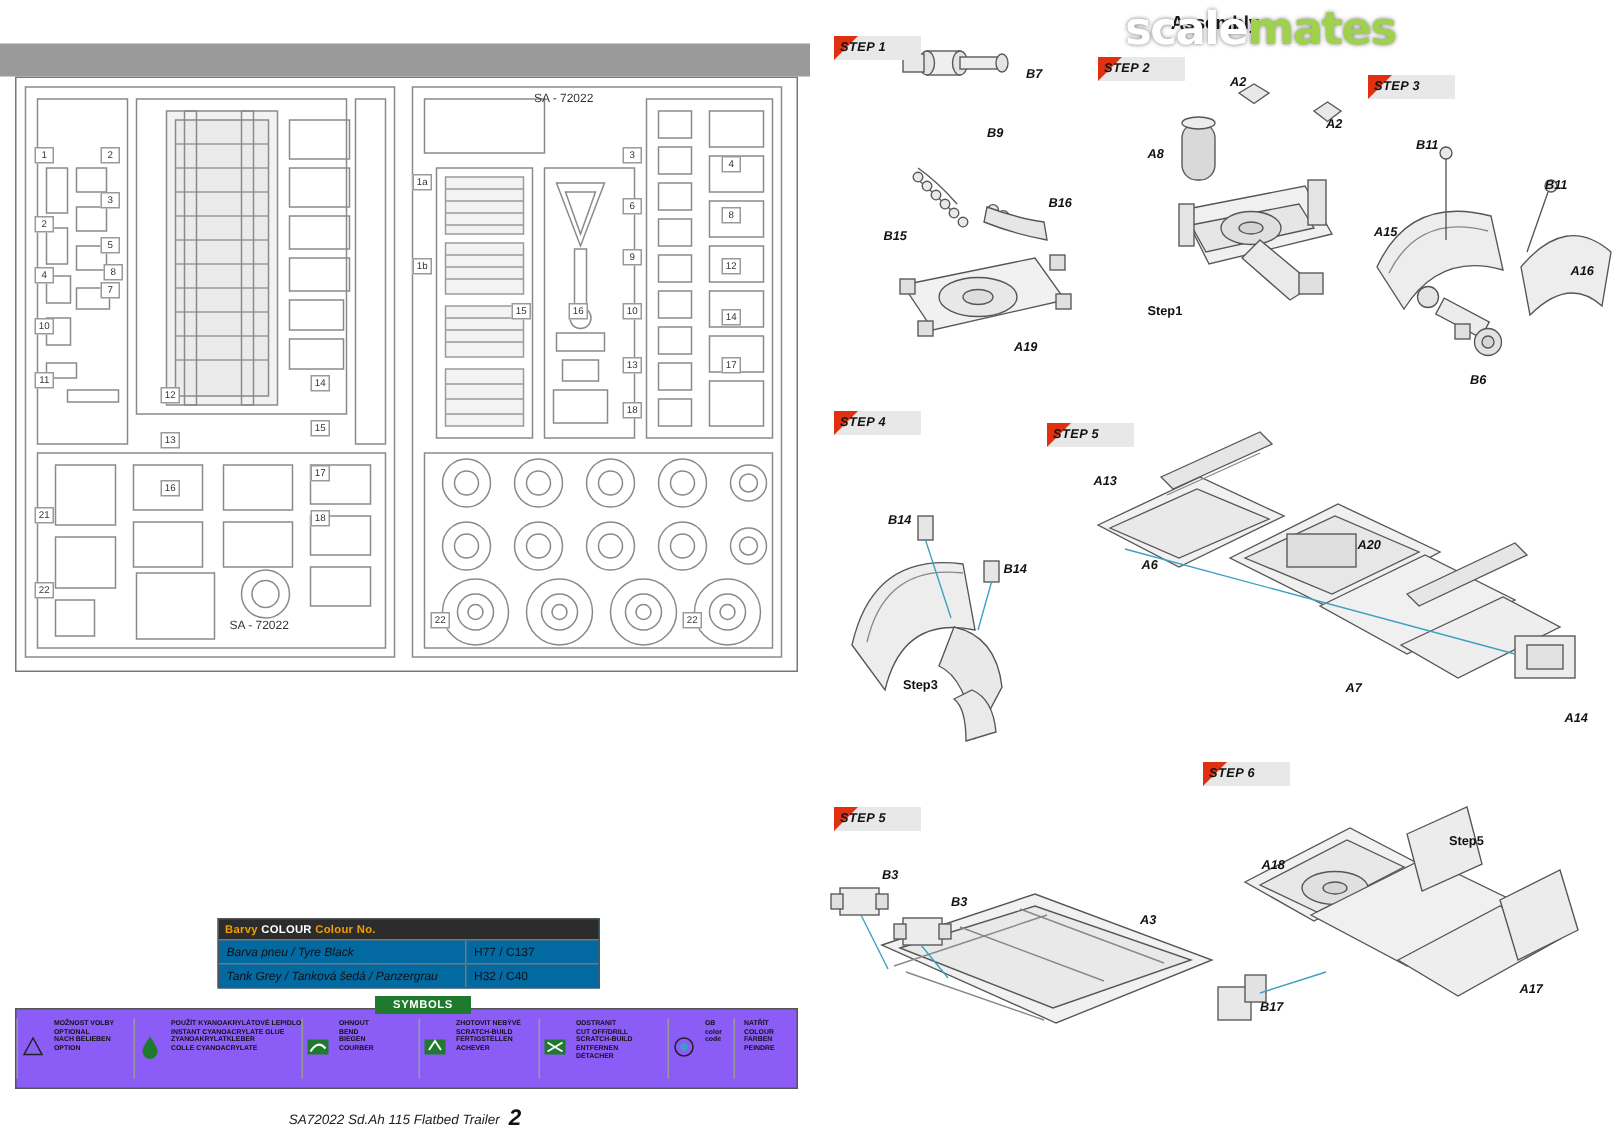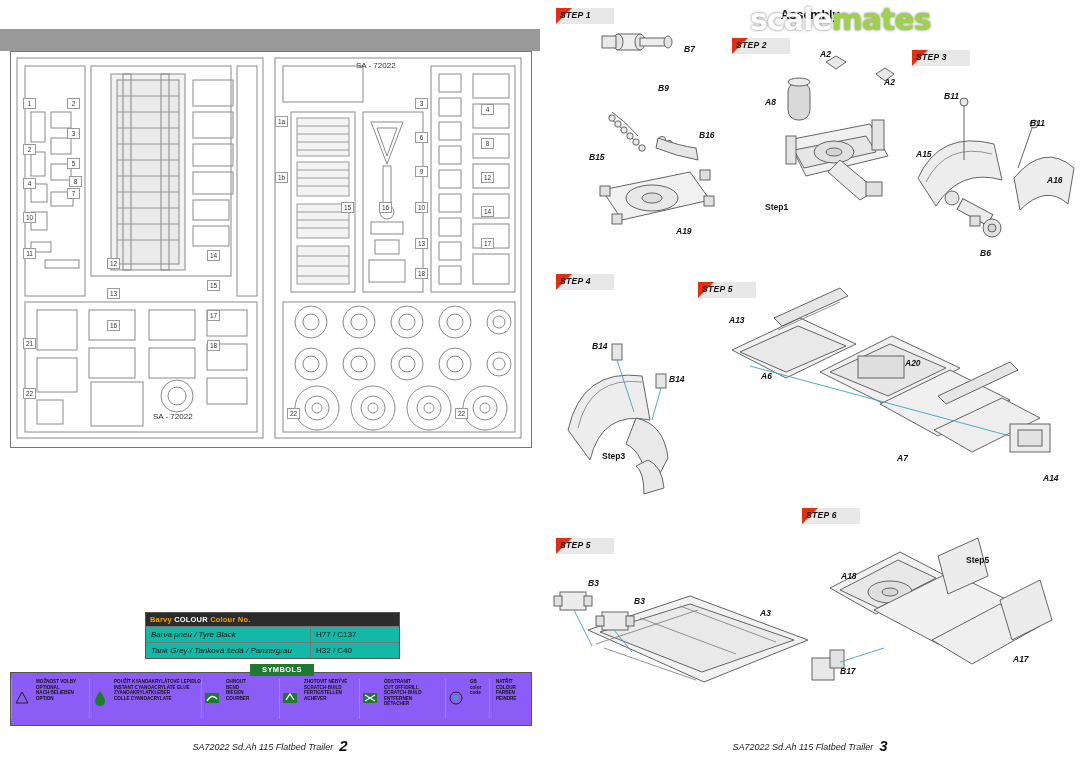--- a/index.html
+++ b/index.html
@@ -12,21 +12,21 @@
   .left-title{position:absolute;left:0;top:7px;width:540px;text-align:center;font-size:12.5px;font-weight:bold;color:#1a1a1a;letter-spacing:.2px;}
   .grey-band{position:absolute;left:0;top:29px;width:540px;height:22px;background:#9a9a9a;}
 
   .sprue-area{position:absolute;left:10px;top:51px;width:520px;height:395px;border:1px solid #777;background:#fff;}
 
   .sprue-label{position:absolute;font-size:8.5px;color:#333;font-family:"Liberation Sans",sans-serif;}
   .sl-box{position:absolute;border:1px solid #9a9a9a;background:#fff;font-size:6.5px;color:#333;
           display:flex;align-items:center;justify-content:center;width:11px;height:9px;}
 
   
-  .paint-table{position:absolute;left:145px;top:612px;width:253px;border:1px solid #555;background:#14b8a6;}
+  .paint-table{position:absolute;left:145px;top:612px;width:253px;border:1px solid #555;background:#0369a1;}
   .paint-head{background:#2c2c2c;color:#fff;font-size:7.5px;font-weight:bold;padding:2px 4px;letter-spacing:.2px;}
   .paint-head .orange{color:#f0a000;}
   .paint-row{display:flex;border-top:1px solid #777;font-size:8px;color:#111;}
   .paint-row .n{flex:1;padding:3px 5px;font-style:italic;}
   .paint-row .c{width:78px;padding:3px 5px;border-left:1px solid #777;}
 
   
   .symbols{position:absolute;left:10px;top:672px;width:520px;height:52px;border:1px solid #555;background:#8b5cf6;}
   .symbols-title{position:absolute;left:239px;top:-9px;width:64px;height:12px;background:#1f7a2e;color:#fff;
                  font-size:7.5px;font-weight:bold;text-align:center;line-height:12px;letter-spacing:.4px;}
@@ -502,21 +502,21 @@
           <path d="M392 640 L460 604 L500 626 L432 664 Z" fill="#eeeeee"></path>
           <path d="M398 556 L438 538 L448 576 L408 594 Z" fill="#ececec"></path>
           <path d="M460 600 L500 580 L512 620 L472 640 Z" fill="#ececec"></path>
           <rect x="272" y="658" width="22" height="22" fill="#e8e8e8"></rect>
           <rect x="290" y="650" width="14" height="18" fill="#e2e2e2"></rect>
           <line x1="300" y1="662" x2="344" y2="648" stroke="#3da0c0"></line>
         </g>
       </g>
     </svg>
 
-    <div class="step-flag" style="left:16px;top:8px;">
+    <div class="step-flag" style="left:16px;top:24px;">
       <div class="bar"></div>
         <div class="tri"></div>
       <div class="txt">STEP 1</div>
     </div>
     <div class="step-flag" style="left:192px;top:38px;">
       <div class="bar"></div>
         <div class="tri"></div>
       <div class="txt">STEP 2</div>
     </div>
     <div class="step-flag" style="left:372px;top:50px;">
@@ -569,22 +569,19 @@
     <div class="part-lab" style="left:94px;top:596px;">B3</div>
     <div class="part-lab" style="left:220px;top:608px;">A3</div>
     <div class="part-lab" style="left:301px;top:571px;">A18</div>
     <div class="part-lab" style="left:300px;top:666px;">B17</div>
     <div class="part-lab" style="left:473px;top:654px;">A17</div>
 
     <div class="step-ref" style="left:225px;top:202px;">Step1</div>
     <div class="step-ref" style="left:62px;top:451px;">Step3</div>
     <div class="step-ref" style="left:426px;top:555px;">Step5</div>
 
-    <div class="rfooter" style="left:0;">
-      <span>SA72022 Sd.Ah 115 Flatbed Trailer</span><span class="page-num">3</span>
-    </div>
   </div>
 
   <div class="watermark">
     <div class="wm-text"><span>scale</span><span class="g">mates</span></div>
   </div>
 
 </div>
 
 </body></html>

